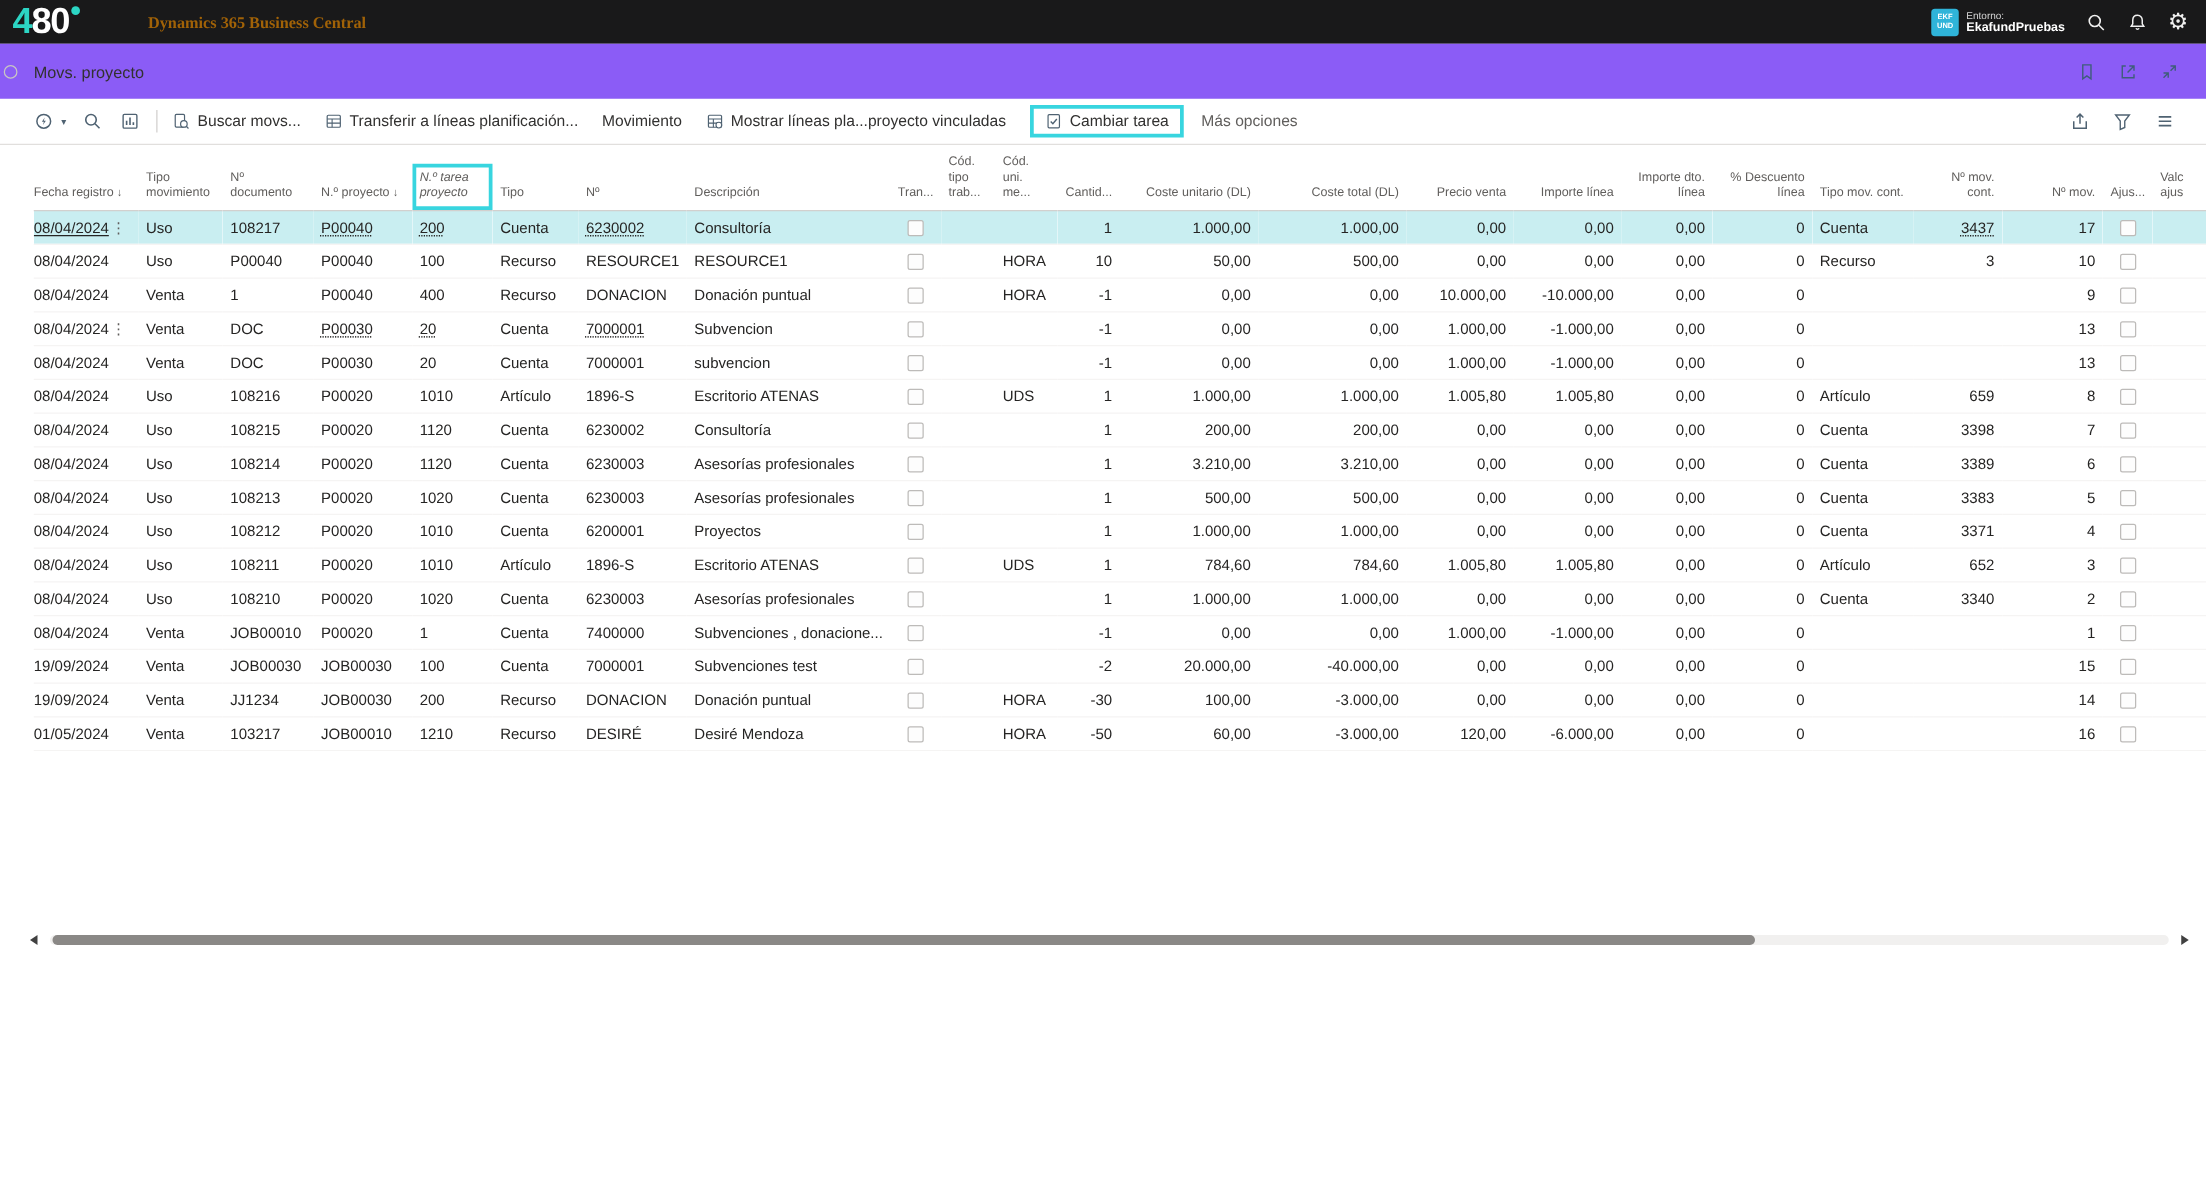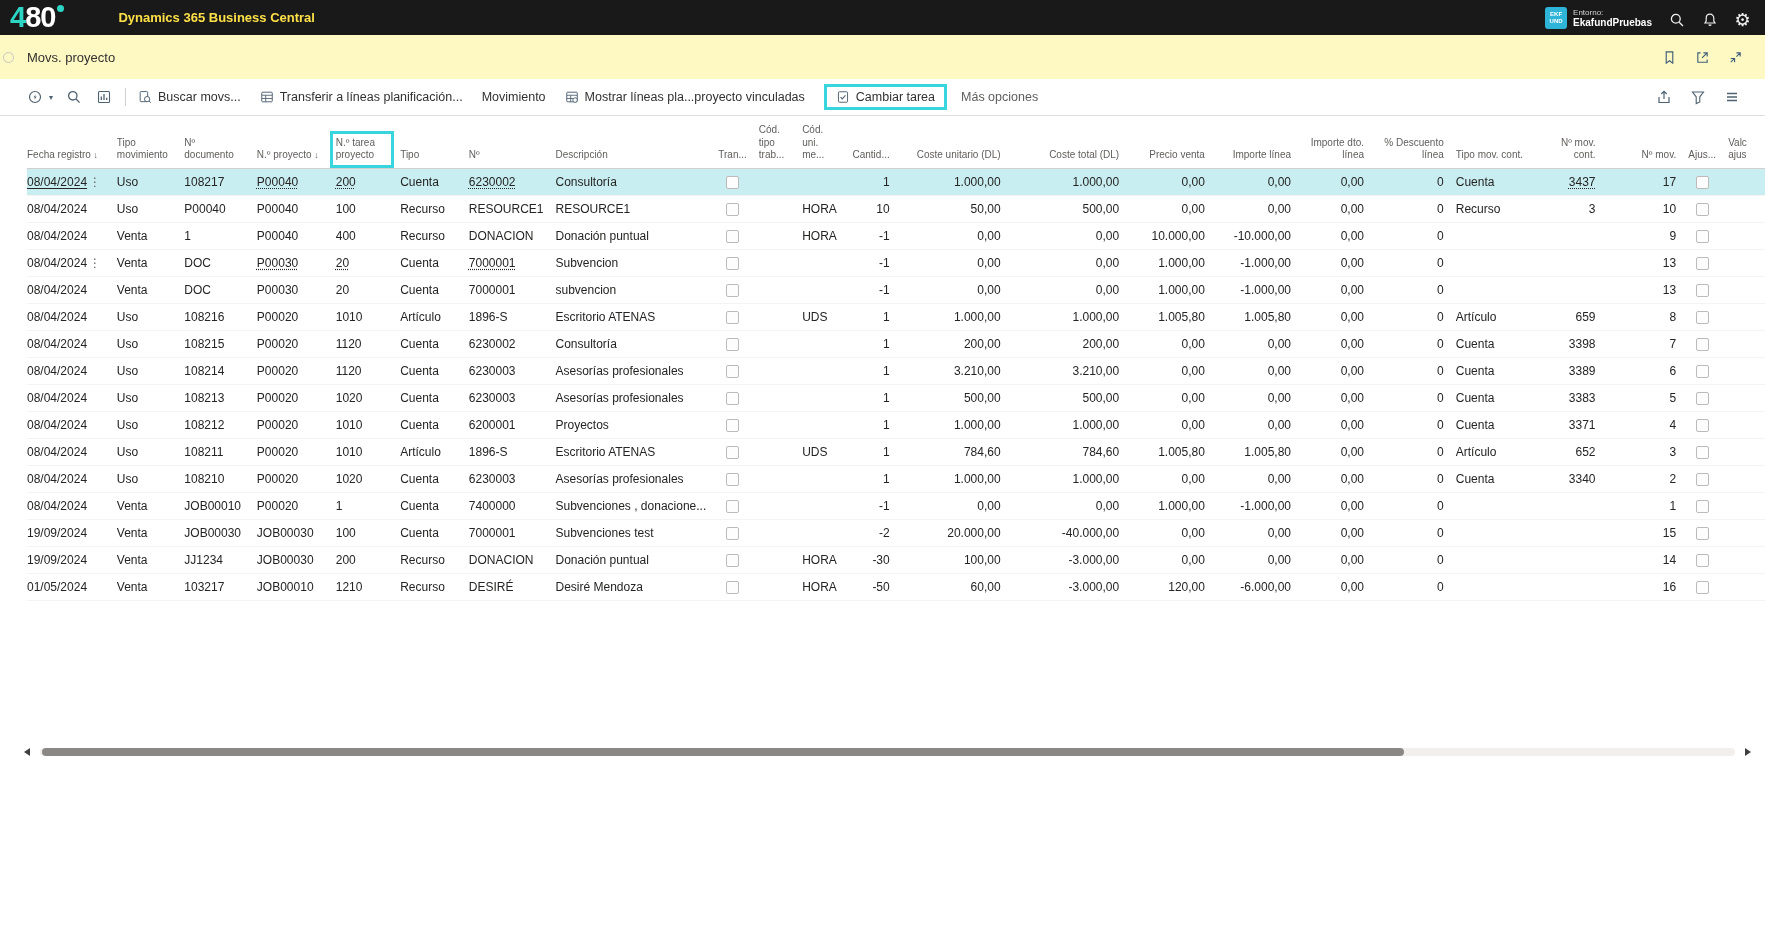--- a/index.html
+++ b/index.html
@@ -6,32 +6,32 @@
   html,body { width: 1765px; height: 948px; }
   body { font-family: "Liberation Sans", sans-serif; background: #fff; overflow: hidden; }
   #app { position: relative; width: 1765px; height: 775px; overflow: hidden; background: #fff; }
 
   
   .topbar { height: 35px; background: var(--topbar-bg, #19191a); display: flex; align-items: center; color: #fff; }
   .logo { margin-left: 10px; font-size: 29px; font-weight: 700; letter-spacing: -1px; line-height: 33px; white-space: nowrap; }
   .logo .l4 { color: var(--teal, #2cd5c4); }
   .logo .l80 { color: #fff; }
   .logo-ring { display: inline-block; width: 7px; height: 7px; border-radius: 50%; background: var(--teal, #2cd5c4); vertical-align: top; margin: 4px 0 0 2px; }
-  .app-title { margin-left: 54px; font-size: 13px; font-weight: 700; color: #fde047; }
-  .topbar-right { margin-left: auto; display: flex; align-items: flex-end; gap: 16px; margin-right: 14px; }
+  .app-title { margin-left: 54px; font-size: 13px; font-weight: 700; color: #a16207; font-family: Liberation Serif, serif; }
+  .topbar-right { margin-left: auto; display: flex; align-items: center; gap: 16px; margin-right: 14px; }
   .env-badge { display: flex; align-items: center; gap: 6px; }
   .env-icon { width: 22px; height: 22px; border-radius: 3px; background: var(--env-blue, #2fb4d9); color: #fff; font-size: 6px; font-weight: 700; display: flex; flex-direction: column; align-items: center; justify-content: center; line-height: 7px; }
   .env-text { display: flex; flex-direction: column; line-height: 10px; }
   .env-label { font-size: 8px; color: #d6d6d6; }
   .env-name { font-size: 10px; color: #fff; font-weight: 700; }
   .tb-icon { width: 17px; height: 17px; color: #f0f0f0; display: inline-flex; align-items: center; justify-content: center; cursor: pointer; }
   .gear-glyph { font-size: 18px; line-height: 17px; color: #f0f0f0; }
 
   
-  .pagebar { height: 44px; display: flex; align-items: center; background: #fef9c3; position: relative; }
+  .pagebar { height: 44px; display: flex; align-items: center; background: #8b5cf6; position: relative; }
   .back-circle { width: 11px; height: 11px; border: 1.5px solid #c8c6c4; border-radius: 50%; margin-left: 3px; }
   .page-title { margin-left: 13px; font-size: 13px; color: #323130; }
   .pagebar-right { margin-left: auto; display: flex; align-items: center; gap: 18px; margin-right: 22px; color: #3f5d7a; }
   .pb-icon { width: 15px; height: 15px; display: inline-flex; cursor: pointer; }
 
   
   .toolbar { height: 37px; display: flex; align-items: center; padding-left: 27px; border-bottom: 1px solid #e1dfdd; font-size: 12.5px; color: #323130; }
   .cmd-icon { width: 17px; height: 17px; color: #4f6272; display: inline-flex; align-items: center; cursor: pointer; }
   .tool-left-icons { display: flex; align-items: center; gap: 13px; }
   .chev { font-size: 8px; color: #4f6272; margin-left: -8px; }
@@ -43,21 +43,21 @@
   .toolbar-right { margin-left: auto; display: flex; align-items: center; gap: 17px; margin-right: 24px; color: #4f6272; }
 
   
   .table-wrap { width: 1765px; overflow: hidden; }
   table { border-collapse: collapse; table-layout: fixed; margin-left: 27px; }
   thead th { height: 52px; vertical-align: bottom; text-align: left; font-weight: 400; font-size: 10px; color: #605e5c; padding: 2px 6px 6px 6px; border-bottom: 1px solid #d2d0ce; line-height: 1.25; cursor: pointer; }
   thead th.align-right { text-align: right; }
   thead th.align-center { text-align: right; margin-left: 44px; }
   thead th.col-fecha { padding-left: 0; }
   th .sort-arrow { white-space: nowrap; font-size: 9px; }
-  th .hdr-ann { display: inline-block; outline: 3px solid var(--ann, #38d5df); outline-offset: 3px; }
+  th .hdr-ann { display: inline-block; outline: 3px solid var(--ann, #38d5df); outline-offset: 3px; font-style: italic; }
   tbody td { height: 27px; font-size: 12px; color: #252423; padding: 0 6px; white-space: nowrap; overflow: hidden; border-bottom: 1px solid #f5f4f3; }
   tbody td.align-right { text-align: right; }
   tbody td.align-center { text-align: center; }
   tbody td.col-fecha { padding-left: 0; }
   td.col-fecha .fecha-inner { display: flex; align-items: center; justify-content: space-between; text-align: center; }
   tr.selected { background: var(--selrow, #c9eef1); }
   .cell-link { text-decoration: underline dotted; text-underline-offset: 2px; cursor: pointer; }
   .cell-link.solid { text-decoration: underline solid; }
   .row-menu { color: #605e5c; font-size: 12px; padding-right: 4px; cursor: pointer; }
   .cell-checkbox { display: inline-block; width: 13px; height: 13px; border: 1px solid #bdbbb9; background: #fdfdfd; border-radius: 2px; vertical-align: middle; }

